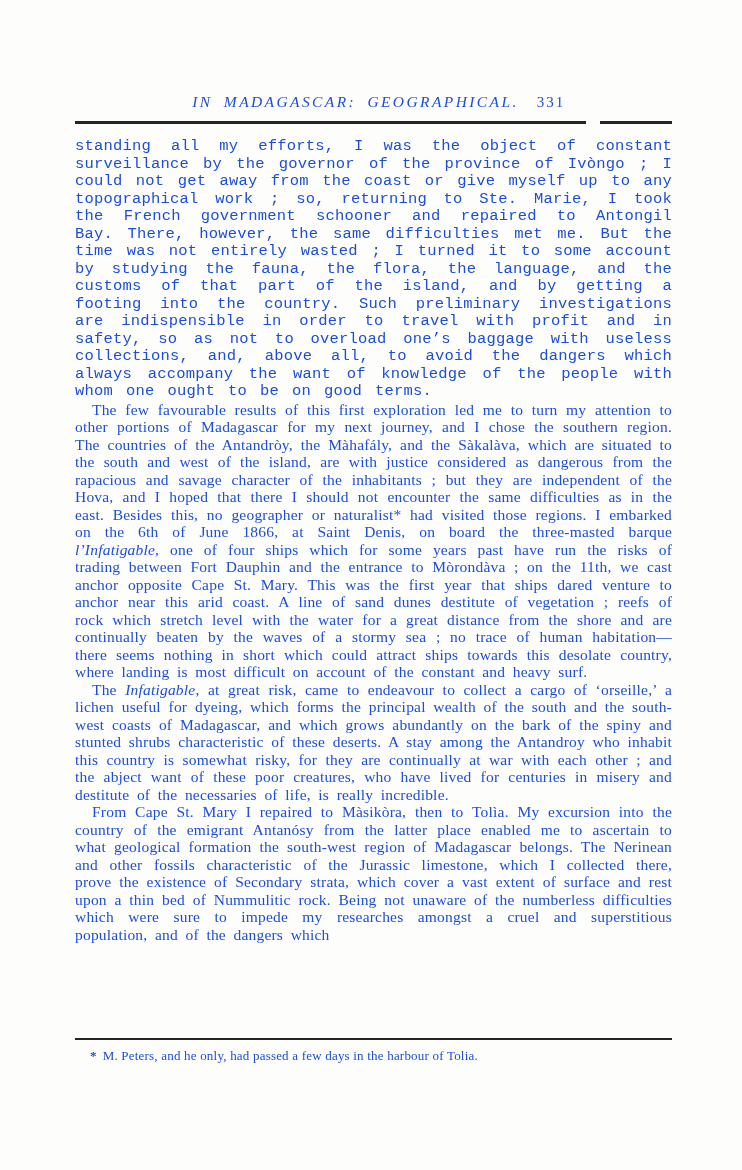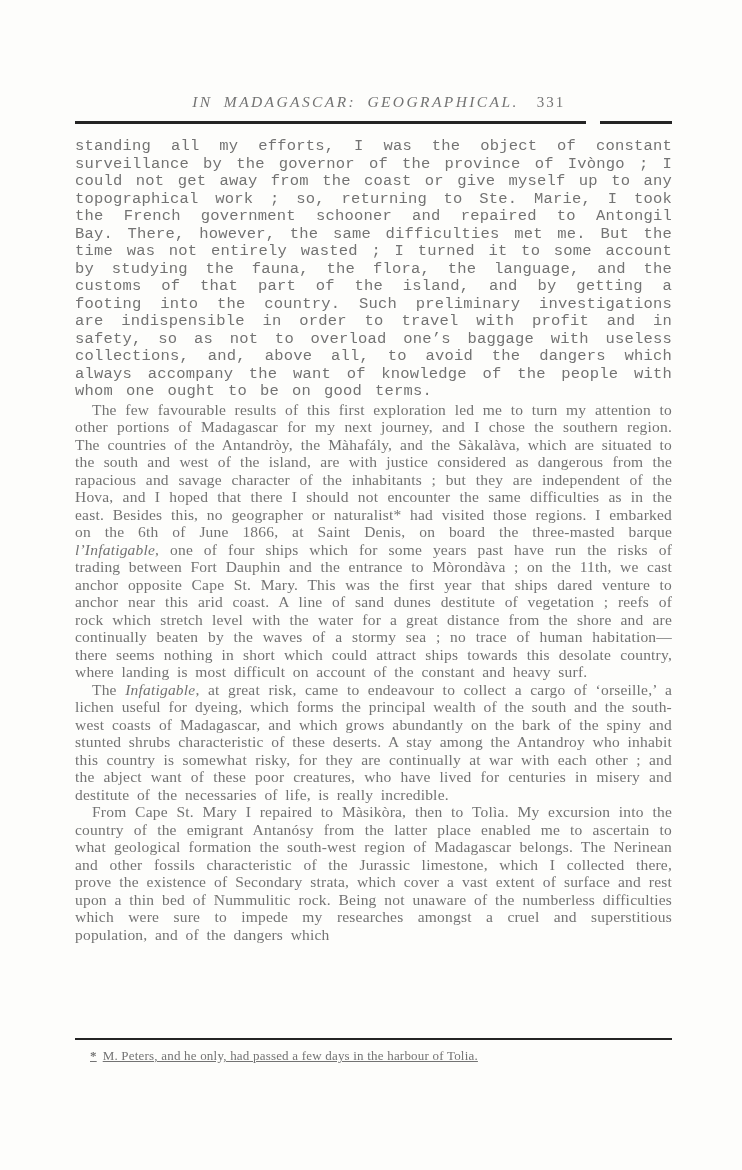--- a/index.html
+++ b/index.html
@@ -5,21 +5,21 @@
   html, body {
     margin: 0;
     padding: 0;
     background: #ffffff;
   }
   .page {
     position: relative;
     width: 742px;
     height: 1170px;
     background: #fdfdfb;
-    color: #737373;
+    color: #1d4ed8;
     font-family: "Liberation Serif", serif;
     overflow: hidden;
   }
   
   .running-head {
     position: absolute;
     left: 75px;
     top: 93px;
     width: 597px;
     display: grid;
@@ -91,21 +91,20 @@
   .foot-rule {
     height: 2px;
     background: #242424;
   }
   .footnote {
     margin: 8px 0 0 0;
     padding-left: 15px;
     font-size: 13px;
     line-height: 16px;
     letter-spacing: 0.2px;
-    text-decoration: underline;
   }
   .fn-marker {
     font-weight: bold;
     margin-right: 6px;
   }
 </style>
 </head>
 <body>
 
 <div class="page">

